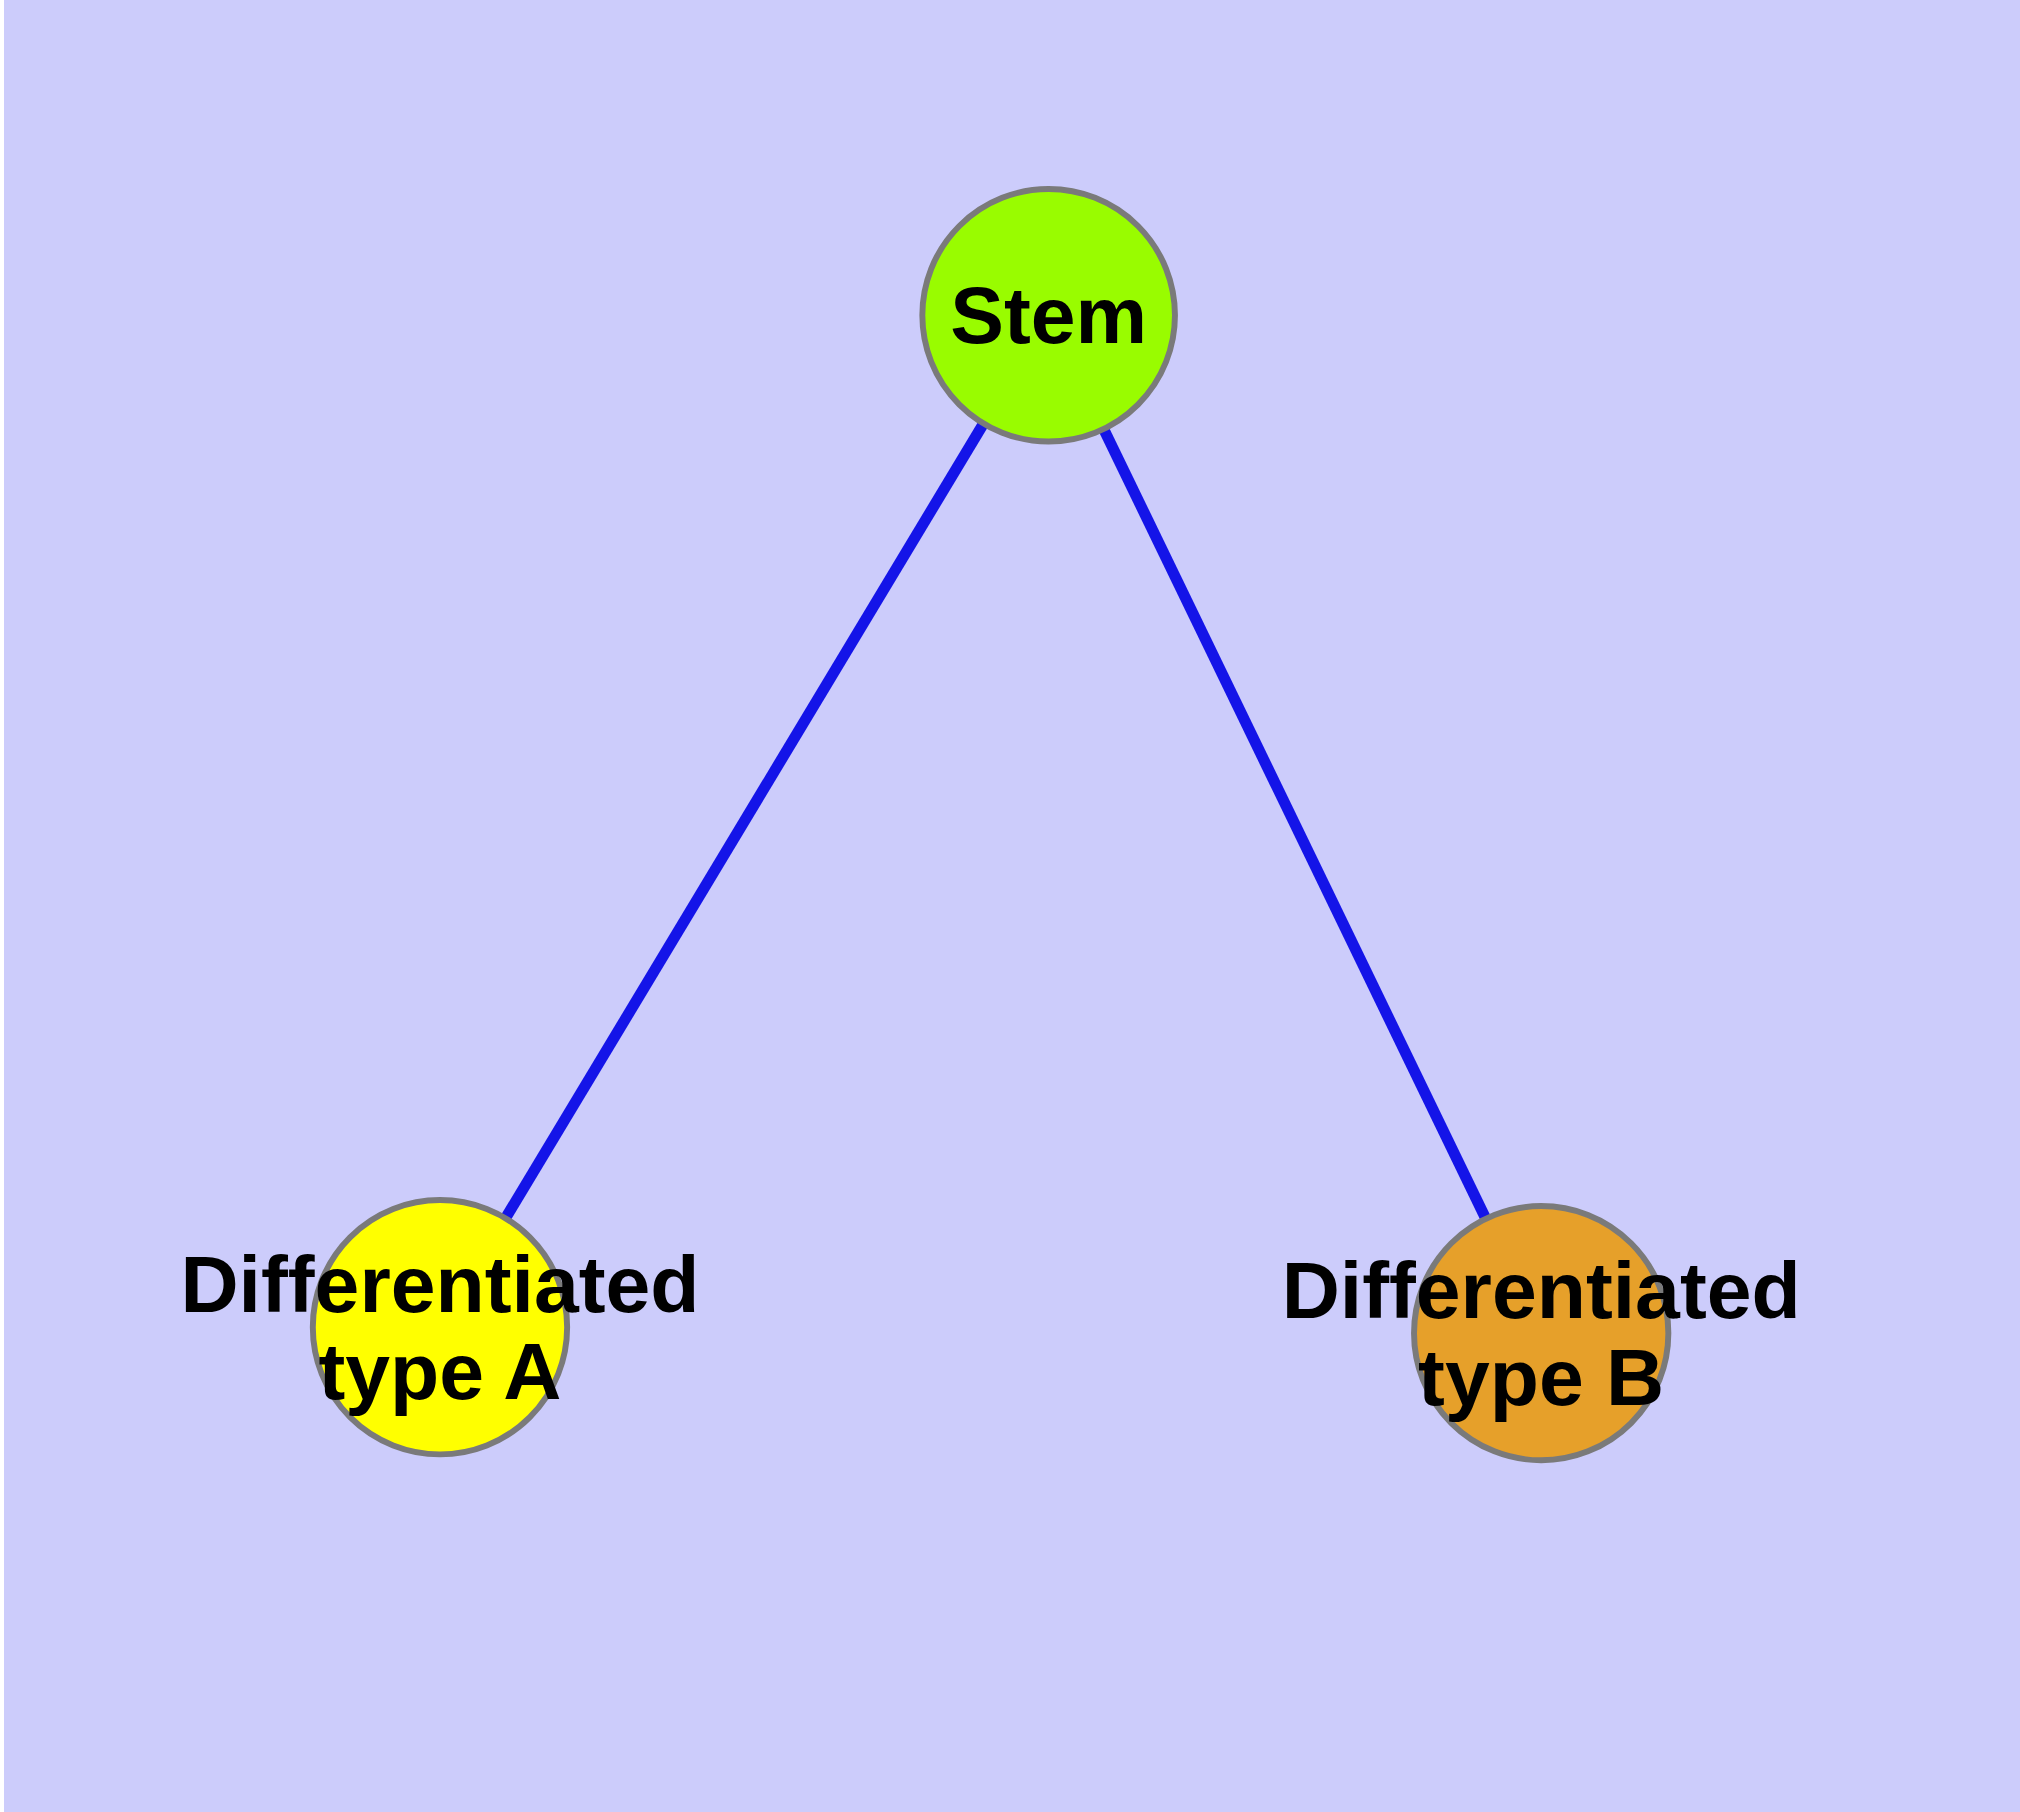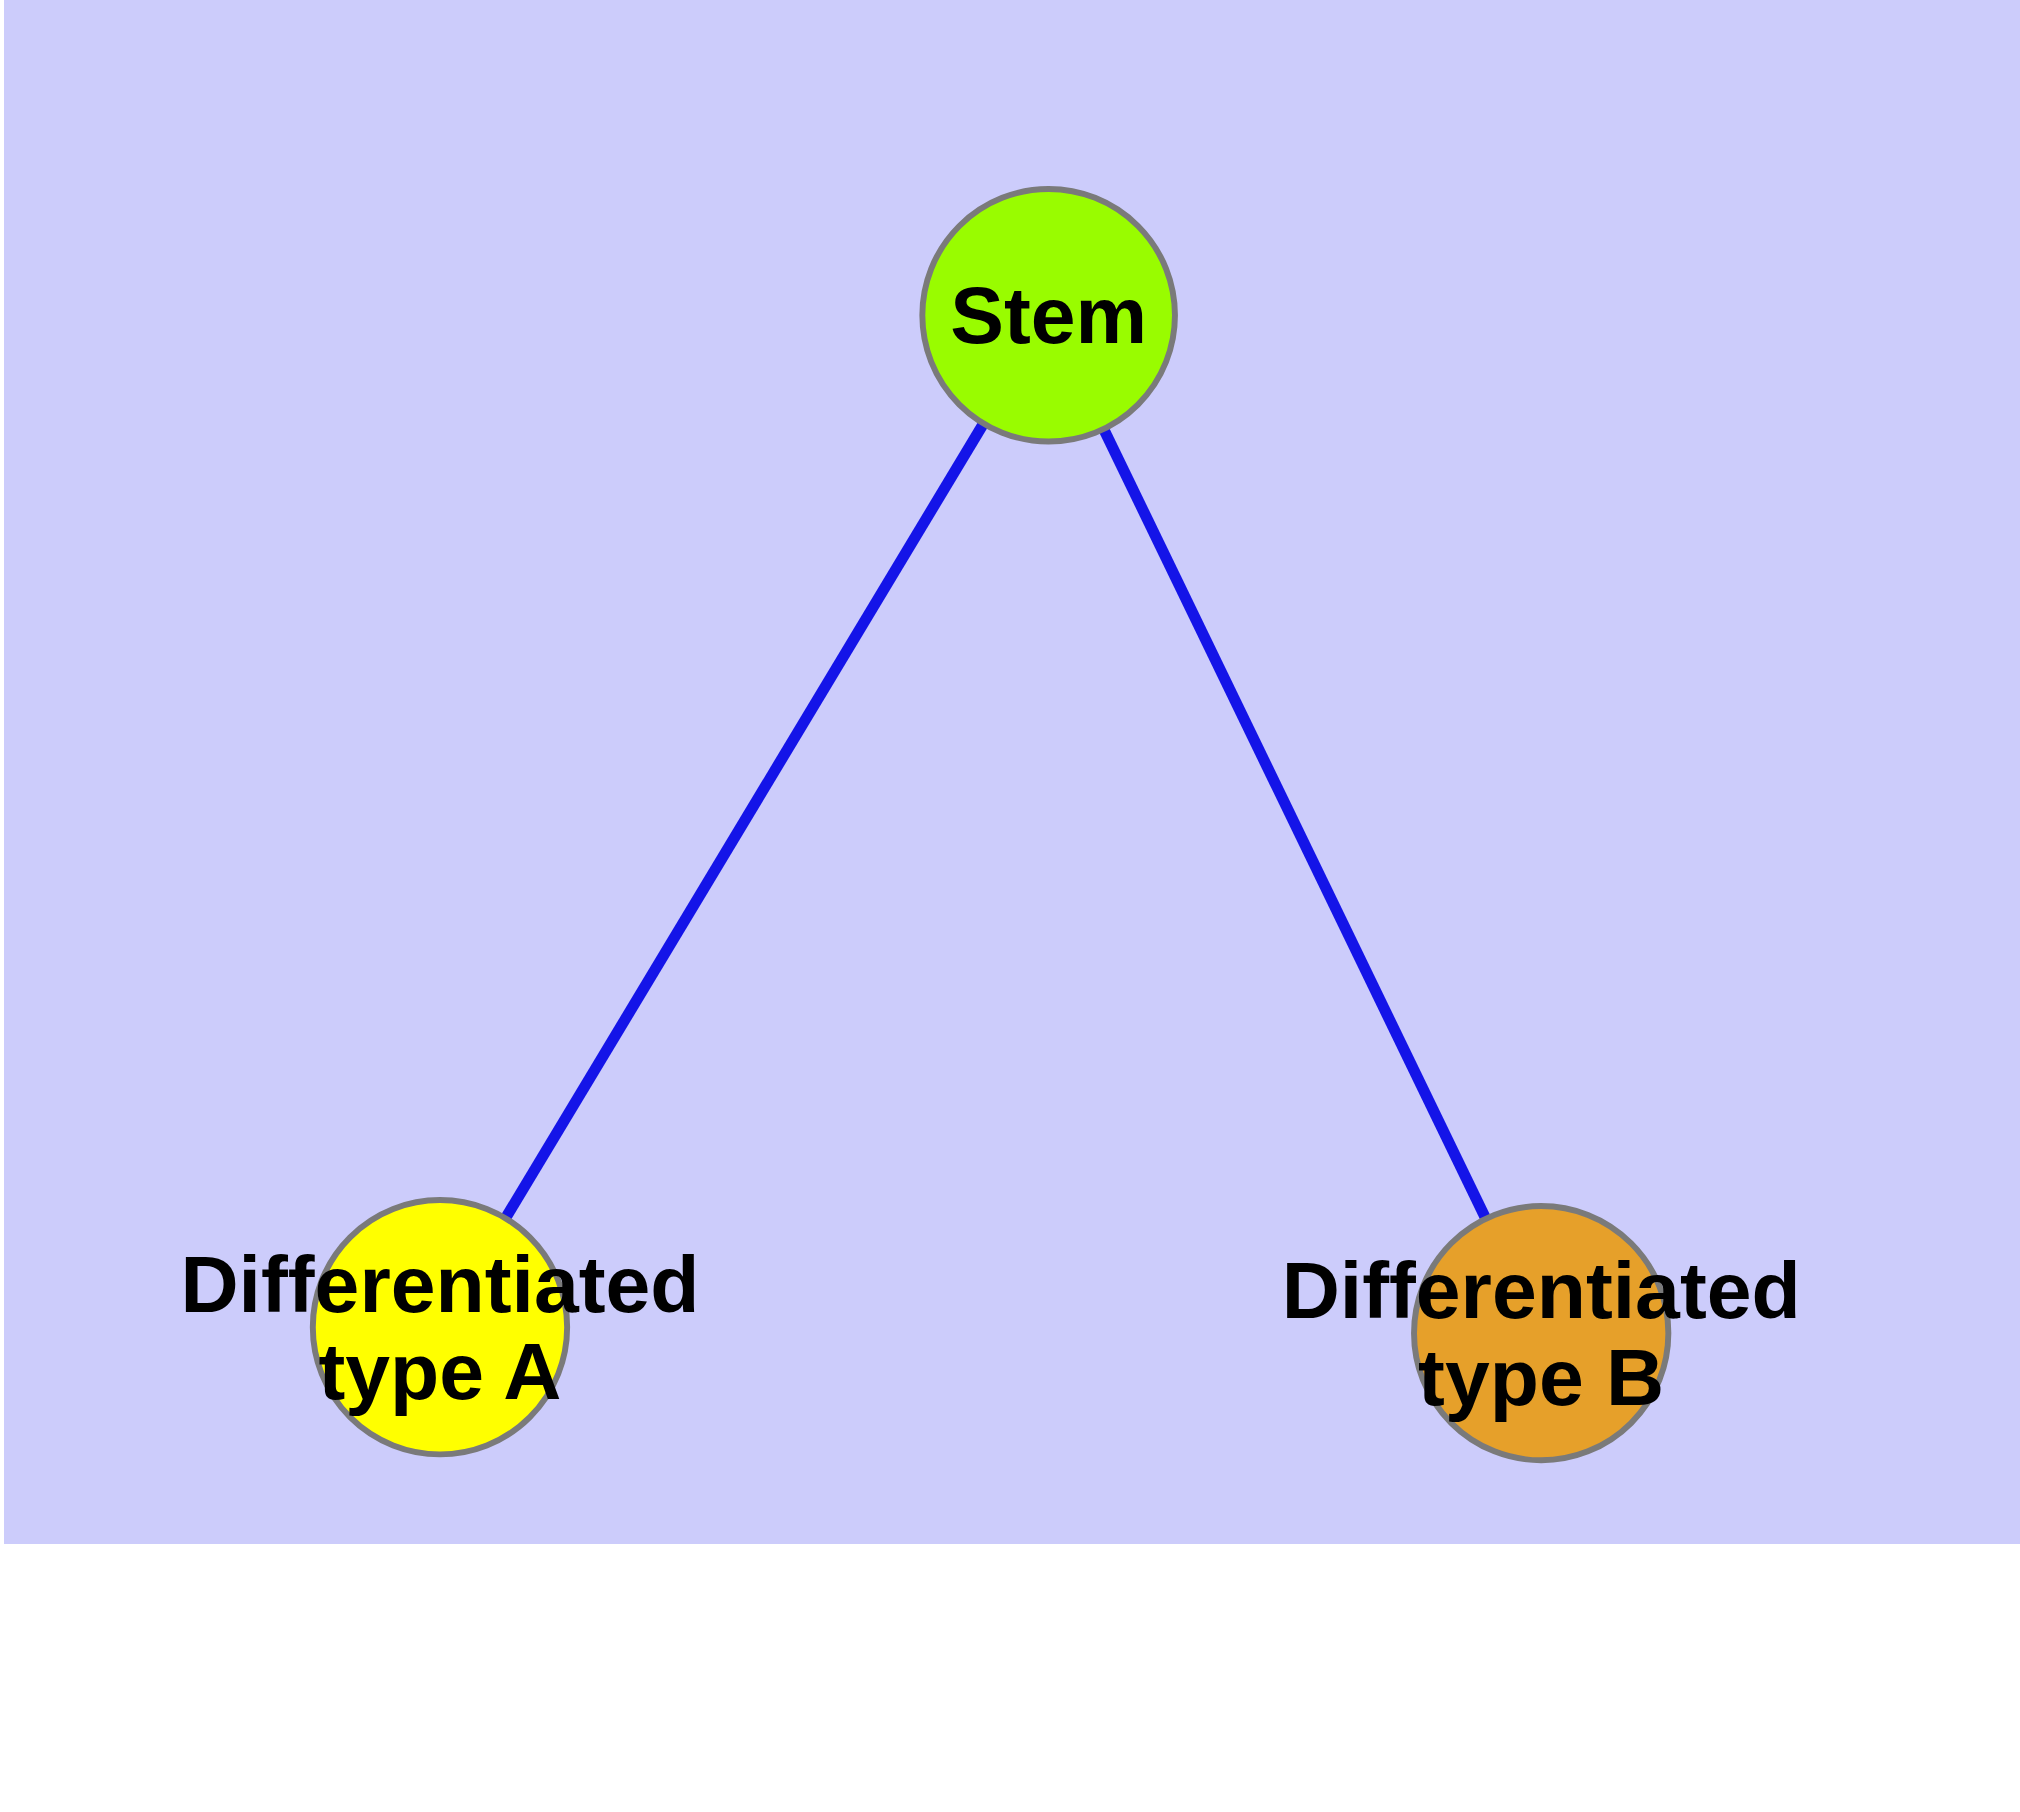--- a/index.html
+++ b/index.html
@@ -3,21 +3,21 @@
 <meta charset="utf-8">
 <style>
   html, body {
     margin: 0;
     padding: 0;
     background: #ffffff;
   }
   #canvas {
     position: relative;
     width: 2021px;
-    height: 1544px;
+    height: 1812px;
     background: #ffffff;
     overflow: hidden;
     font-family: "Liberation Sans", sans-serif;
   }
   #plot-background {
     position: absolute;
     left: 4.2px;
     top: 0px;
     width: 2016px;
     height: 1812px;

